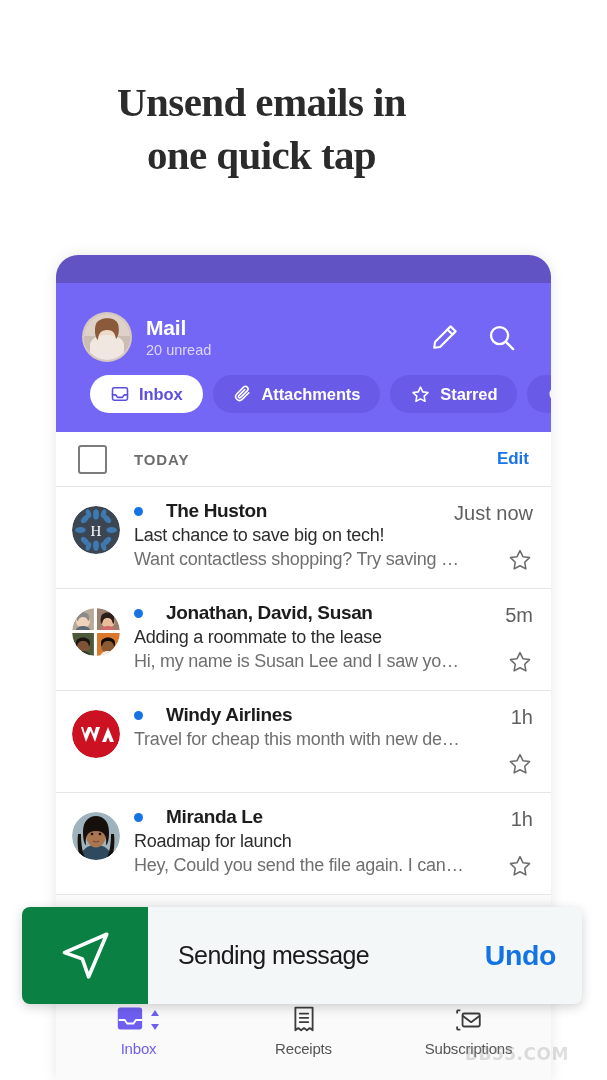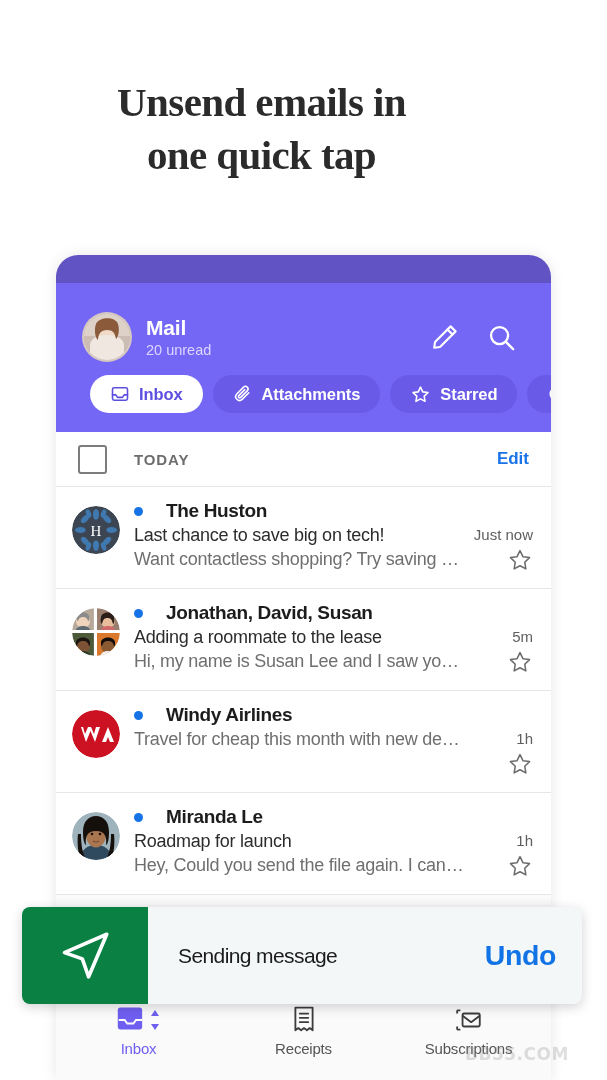--- a/index.html
+++ b/index.html
@@ -129,21 +129,21 @@
   }
   .m-preview{
     font-size:18px;color:#6f6f6f;margin-top:3px;letter-spacing:-0.25px;
     white-space:nowrap;overflow:hidden;text-overflow:ellipsis;
   }
   .m-right{
     flex:none;width:62px;display:flex;flex-direction:column;
     align-items:flex-end;justify-content:space-between;
     align-self:stretch;padding-top:2px;padding-bottom:2px;
   }
-  .m-time{font-size:15px;color:#5f5f5f;white-space:nowrap;margin-top:24px;}
+  .m-time{font-size:20px;color:#5f5f5f;white-space:nowrap;}
   .star svg{display:block;}
 
   
   .fade{
     height:44px;
     background:linear-gradient(#fbfbfb,#e4e4e4);
   }
 
   
   .botnav{
@@ -171,21 +171,21 @@
     box-shadow:0 3px 12px rgba(0,0,0,.18);
   }
   .snack-ico{
     width:126px;flex:none;background:#0a8043;
     display:flex;align-items:center;justify-content:center;
   }
   .snack-body{
     flex:1 1 auto;display:flex;align-items:center;
     justify-content:space-between;padding:0 26px 0 30px;
   }
-  .snack-txt{font-size:21px;color:#1b1b1b;letter-spacing:-0.6px;}
+  .snack-txt{font-size:25px;color:#1b1b1b;letter-spacing:-0.6px;}
   .snack-undo{font-size:28.5px;font-weight:bold;color:#1273e6;letter-spacing:-0.4px;}
 
   
   .watermark{
     position:absolute;right:0px;bottom:10px;
     width:190px;height:74px;
     pointer-events:none;
     font-family:"DejaVu Sans", sans-serif;
   }
   .wm-big{

